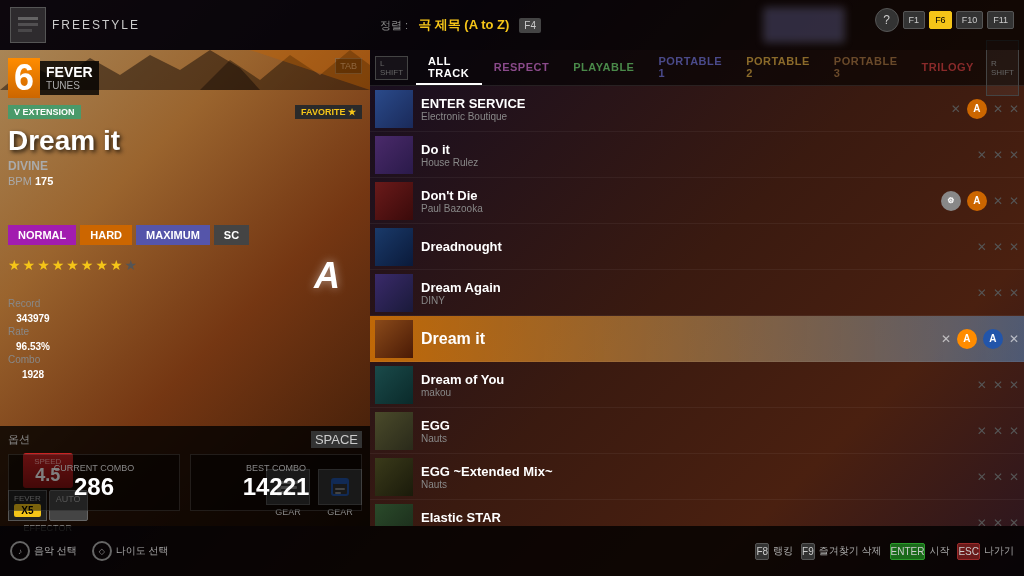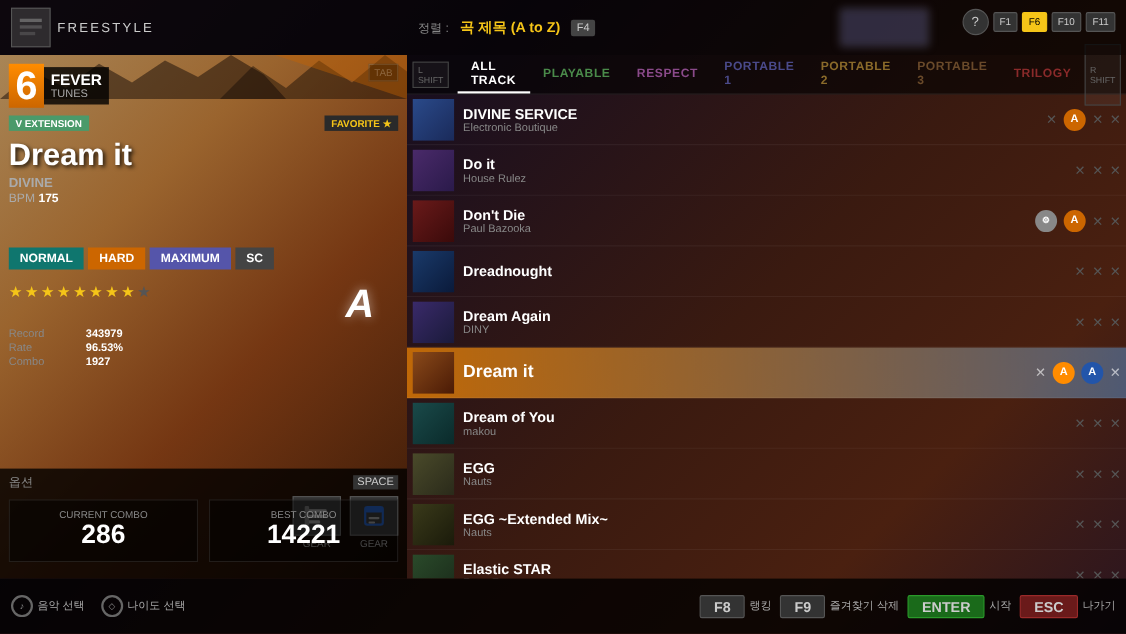--- a/index.html
+++ b/index.html
@@ -304,21 +304,21 @@
 
     .diff-btn {
       padding: 4px 10px;
       font-size: 11px;
       font-weight: bold;
       border: none;
       cursor: pointer;
       color: white;
     }
 
-    .diff-btn.normal { background: #0f766e; }
+    .diff-btn.normal { background: #a21caf; }
     .diff-btn.hard { background: #cc6600; }
     .diff-btn.maximum { background: #5555aa; }
     .diff-btn.sc { background: #444; }
 
     
     .stars-row {
       position: absolute;
       top: 207px;
       left: 8px;
       right: 8px;
@@ -355,22 +355,23 @@
     .score-row {
       position: absolute;
       top: 230px;
       left: 8px;
       z-index: 20;
     }
 
     .score-item {
       display: flex;
       align-items: center;
-      gap: 20px;
+      gap: 4px;
       margin-bottom: 2px;
+      flex-direction: column;
     }
 
     .score-label {
       color: #888;
       font-size: 10px;
       width: 50px;
     }
 
     .score-value {
       color: white;
@@ -432,21 +433,21 @@
     }
 
     .options-label {
       color: #888;
       font-size: 11px;
     }
 
     .options-shortcut {
       background: #333;
       color: #ccc;
-      font-size: 10px;
+      font-size: 13px;
       padding: 1px 4px;
     }
 
     .options-items {
       display: flex;
       align-items: center;
       gap: 8px;
     }
 
     .speed-box {
@@ -562,24 +563,23 @@
       margin-left: auto;
       display: flex;
       align-items: center;
       gap: 8px;
     }
 
     .bottom-key {
       background: #333;
       border: 1px solid #555;
       color: #ccc;
-      font-size: 13px;
-      padding: 2px 12px;
+      font-size: 10px;
+      padding: 2px 0;
       border-radius: 2px;
-      font-weight: bold;
     }
 
     .bottom-key.enter {
       background: #1a6a1a;
       border-color: #2a9a2a;
     }
 
     .bottom-key.esc {
       background: #6a1a1a;
       border-color: #9a2a2a;
@@ -852,21 +852,21 @@
       <div class="score-item">
         <span class="score-label">Record</span>
         <span class="score-value">343979</span>
       </div>
       <div class="score-item">
         <span class="score-label">Rate</span>
         <span class="score-value">96.53%</span>
       </div>
       <div class="score-item">
         <span class="score-label">Combo</span>
-        <span class="score-value">1927</span>
+        <span class="score-value">1928</span>
       </div>
     </div>
 
     <div class="combo-row">
       <div class="combo-box">
         <div class="combo-label">Current Combo</div>
         <div class="combo-value">286</div>
       </div>
       <div class="combo-box">
         <div class="combo-label">Best Combo</div>
@@ -875,20 +875,34 @@
     </div>
   </div>
 
   <div class="options-panel">
     <div class="options-header">
       <span class="options-label">옵션</span>
       <span class="options-shortcut">SPACE</span>
     </div>
     <div class="options-items">
 
+      <div style="display:flex;flex-direction:column;align-items:center;gap:2px;">
+        <div class="speed-box">
+          <div class="speed-label">SPEED</div>
+          <div class="speed-value">4.5</div>
+        </div>
+        <div style="display:flex;gap:2px;">
+          <div class="fever-box">
+            <div>FEVER</div>
+            <div class="fever-val">X5</div>
+          </div>
+          <div class="auto-box">AUTO</div>
+        </div>
+        <div class="gear-text">EFFECTOR</div>
+      </div>
 
       <div style="flex:1;"></div>
 
       <div class="gear-box">
         <div class="gear-icon-box">
           <svg width="28" height="28" viewBox="0 0 28 28">
             <rect x="5" y="8" width="18" height="3" fill="#888" rx="1"></rect>
             <rect x="5" y="13" width="18" height="3" fill="#888" rx="1"></rect>
             <rect x="5" y="18" width="12" height="3" fill="#888" rx="1"></rect>
             <rect x="3" y="5" width="4" height="18" fill="#666" rx="1"></rect>
@@ -910,37 +924,37 @@
       </div>
     </div>
   </div>
 </div>
 
 <div class="right-panel">
 
   <div class="tabs-row">
     <span class="tab-shift-label">L SHIFT</span>
     <div class="tab-item active">ALL TRACK</div>
+    <div class="tab-item respect">RESPECT</div>
     <div class="tab-item playable">PLAYABLE</div>
-    <div class="tab-item respect">RESPECT</div>
     <div class="tab-item portable1">PORTABLE 1</div>
     <div class="tab-item portable2">PORTABLE 2</div>
     <div class="tab-item portable3">PORTABLE 3</div>
     <div class="tab-item trilogy">TRILOGY</div>
     <span class="tab-rshift">R SHIFT</span>
   </div>
 
   <div class="track-list">
 
     <div class="track-row">
       <div class="track-thumb">
           <div class="track-thumb-inner thumb-divine"></div>
         </div>
       <div class="track-name">
-        <div class="track-title">DIVINE SERVICE</div>
+        <div class="track-title">ENTER SERVICE</div>
         <div class="track-artist">Electronic Boutique</div>
       </div>
       <div class="track-actions">
         <span class="track-x">✕</span>
         <div class="track-a-badge orange">A</div>
         <span class="track-x">✕</span>
         <span class="track-x">✕</span>
       </div>
     </div>
 

